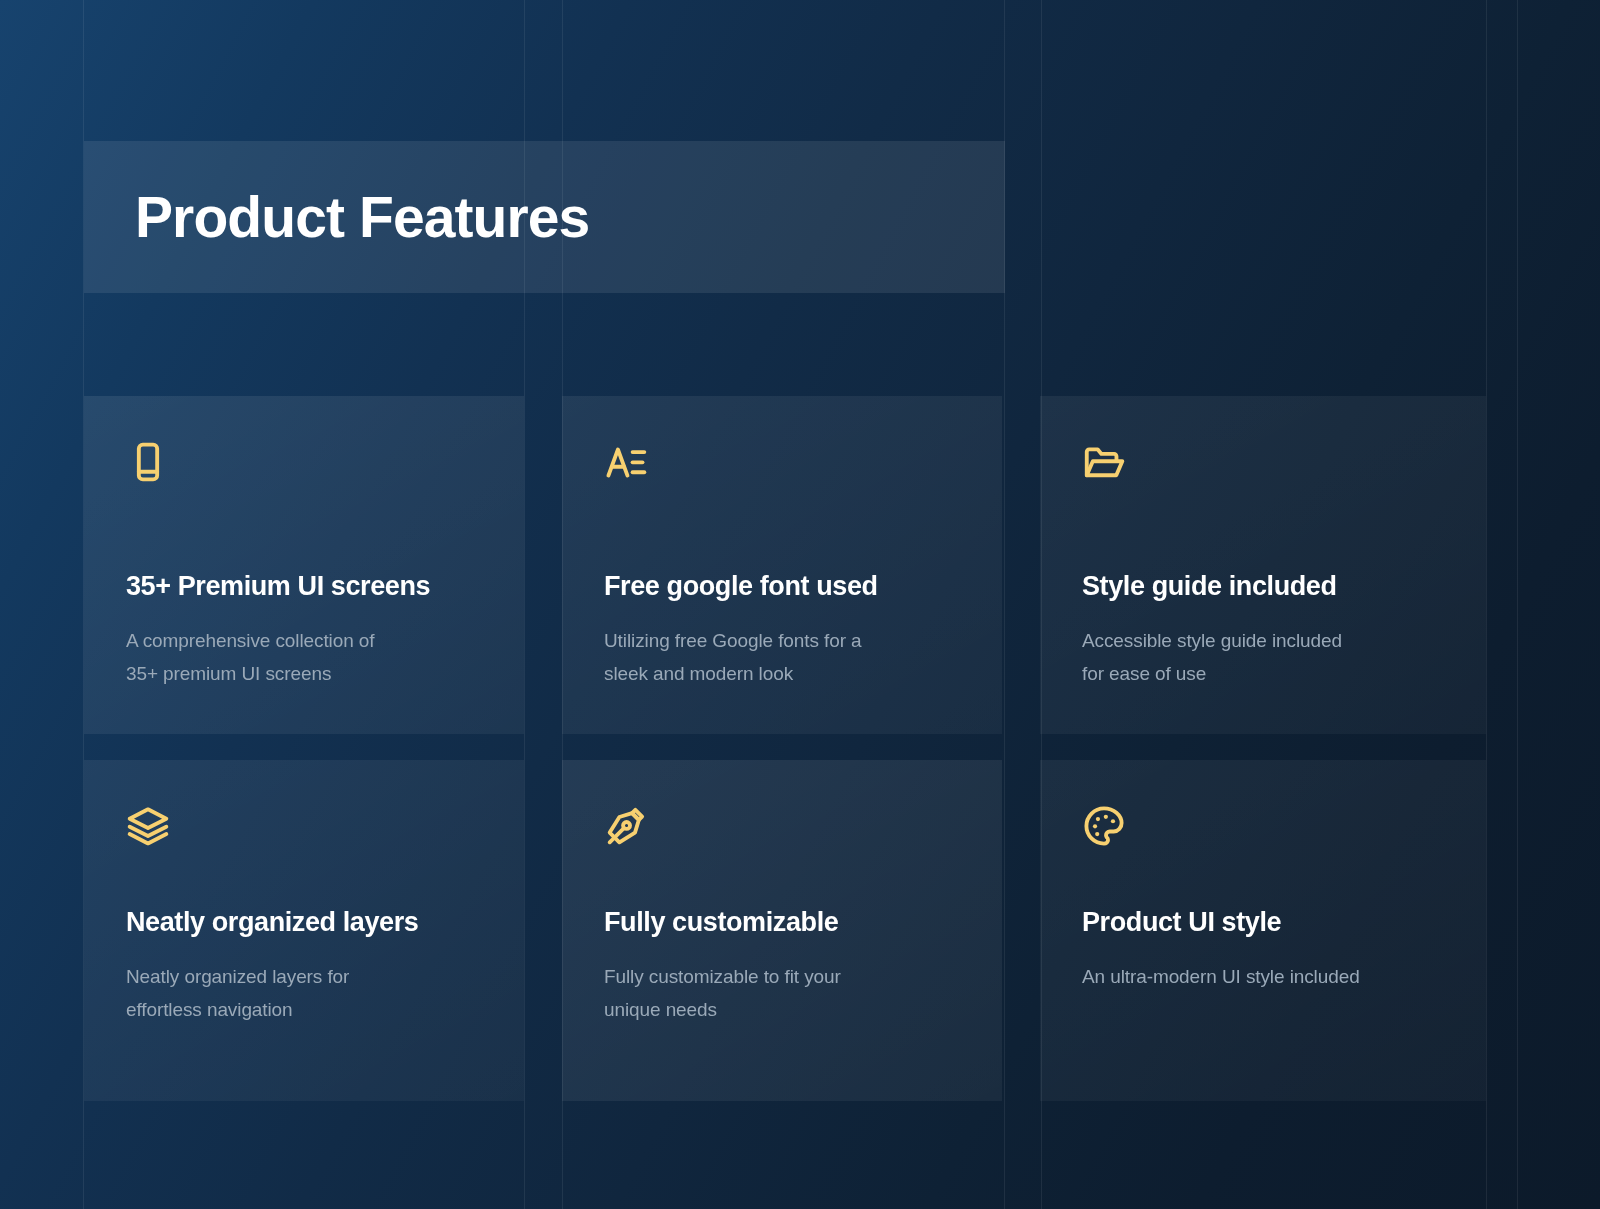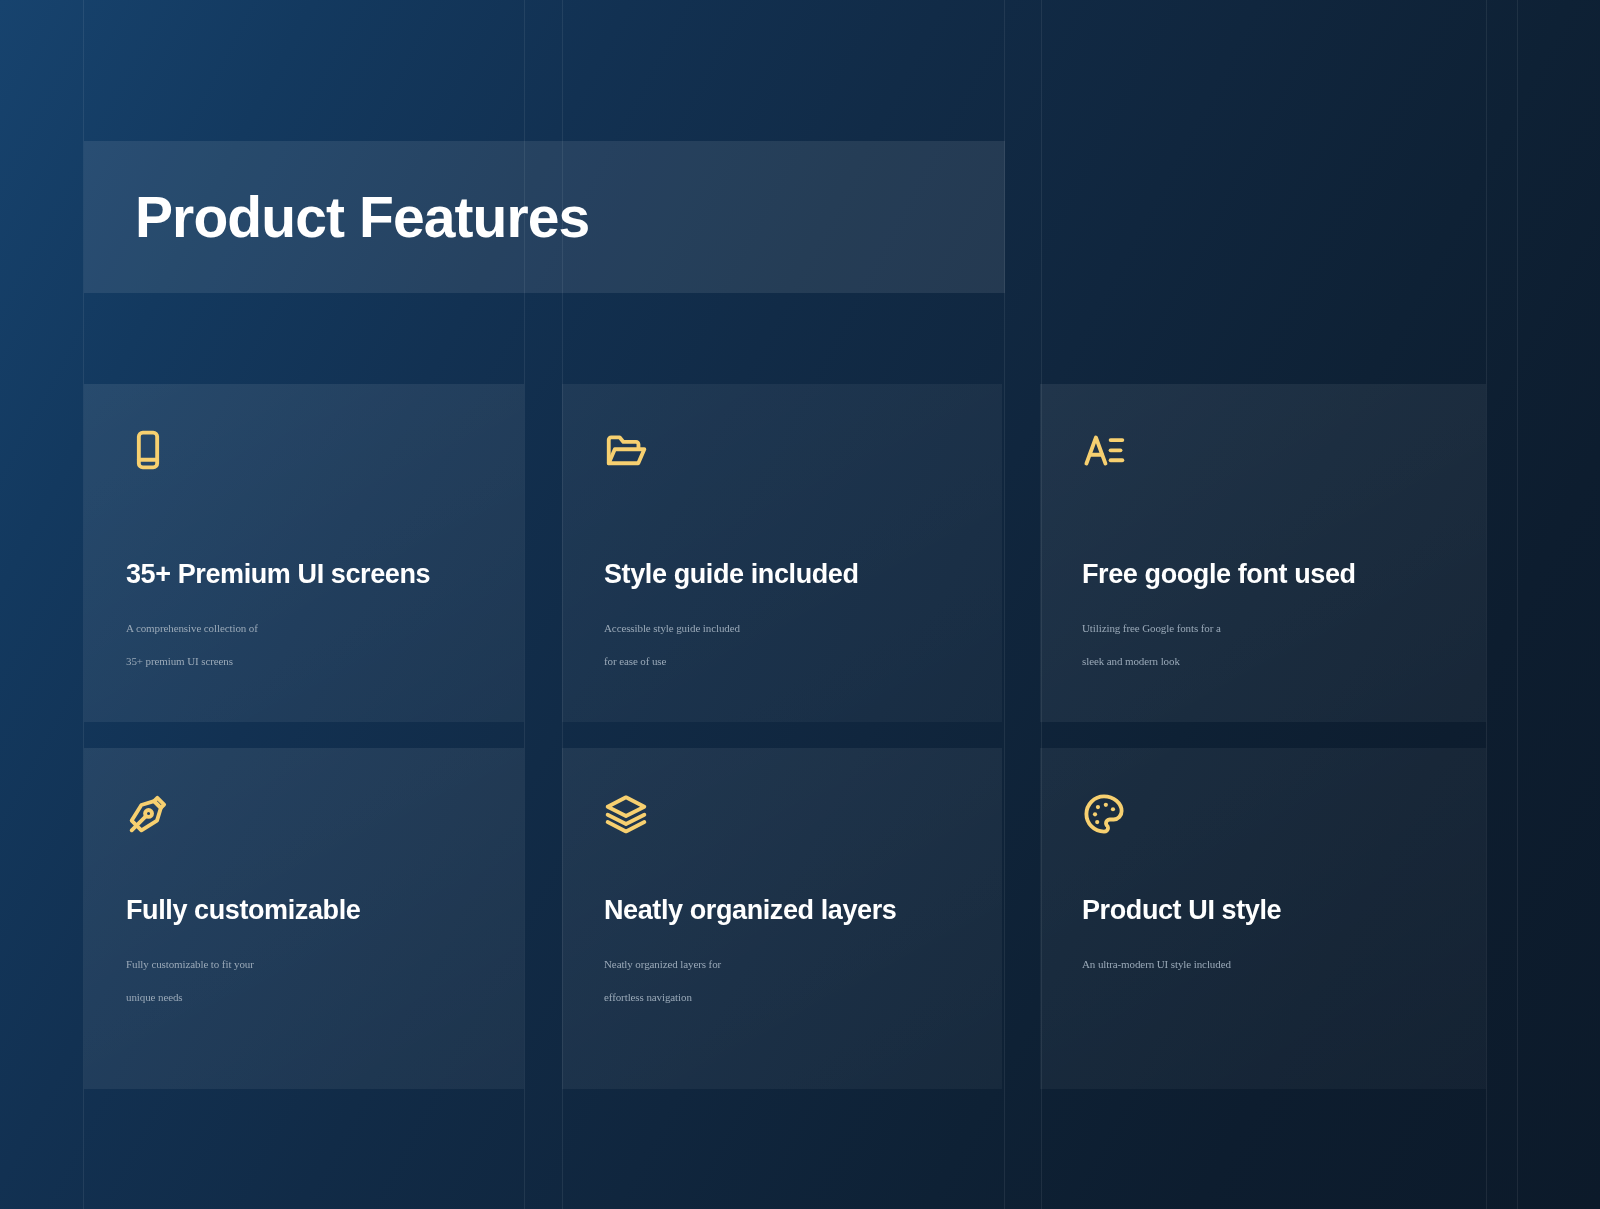--- a/index.html
+++ b/index.html
@@ -50,21 +50,21 @@
     color:#ffffff;
     font-size:57px;
     font-weight:700;
     letter-spacing:-0.9px;
     line-height:1;
   }
 
   
   #grid {
     position:absolute;
-    left:84px; top:384px;
+    left:84px; top:396px;
     width:1187px; height:705px;
     display:grid;
     grid-template-columns:440px 440px 446px;
     grid-template-rows:338px 341px;
     column-gap:38px;
     row-gap:26px;
   }
 
   .card {
     position:relative;
@@ -93,25 +93,24 @@
     letter-spacing:-0.4px;
     white-space:nowrap;
   }
   .row-a .card-title { top:175px; }
   .row-b .card-title { top:147px; }
 
   .card-desc {
     position:absolute;
     left:42px;
     color:#9aa9b8;
-    font-size:11px;
+    font-size:19px;
     font-weight:400;
     line-height:33px;
     letter-spacing:-0.1px;
-    font-family:Liberation Serif, serif;
   }
   .row-a .card-desc { top:228px; }
   .row-b .card-desc { top:200px; }
 </style>
 </head>
 <body>
 
 <div id="stage">
 
   <div class="gridline" style="left:83px;"></div>
@@ -135,79 +134,79 @@
           <line x1="7" y1="17.3" x2="17" y2="17.3"></line>
         </svg>
       </span>
       <div class="card-title">35+ Premium UI screens</div>
       <div class="card-desc">
         <div>A comprehensive collection of</div>
         <div>35+ premium UI screens</div>
       </div>
     </div>
 
-    <div class="card c3 row-a">
-      <span class="card-icon">
-        <svg viewBox="0 0 24 24" fill="none" stroke="#f7d070" stroke-width="2.1" stroke-linecap="round" stroke-linejoin="round">
-          <path d="M2.6 19.2 V6.4 a1.3 1.3 0 0 1 1.3-1.3 h4.6 l2.1 2.5 h6.9 a1.3 1.3 0 0 1 1.3 1.3 v2.1"></path>
-          <path d="M2.6 19.2 L5.9 11.6 H22 L18.7 19.2 Z"></path>
-        </svg>
-      </span>
-      <div class="card-title">Style guide included</div>
-      <div class="card-desc">
-        <div>Accessible style guide included</div>
-        <div>for ease of use</div>
-      </div>
-    </div>
-
     <div class="card c2 row-a">
       <span class="card-icon">
         <svg viewBox="0 0 24 24" fill="none" stroke="#f7d070" stroke-width="2.1" stroke-linecap="round" stroke-linejoin="round">
           <path d="M2.4 19.4 L7.6 5.2 L12.8 19.4"></path>
           <line x1="4.5" y1="14.6" x2="10.8" y2="14.6"></line>
           <line x1="15.6" y1="6.6" x2="22" y2="6.6"></line>
           <line x1="15.6" y1="12.2" x2="21" y2="12.2"></line>
           <line x1="15.6" y1="17.6" x2="22" y2="17.6"></line>
         </svg>
       </span>
       <div class="card-title">Free google font used</div>
       <div class="card-desc">
         <div>Utilizing free Google fonts for a</div>
         <div>sleek and modern look</div>
       </div>
     </div>
 
+    <div class="card c3 row-a">
+      <span class="card-icon">
+        <svg viewBox="0 0 24 24" fill="none" stroke="#f7d070" stroke-width="2.1" stroke-linecap="round" stroke-linejoin="round">
+          <path d="M2.6 19.2 V6.4 a1.3 1.3 0 0 1 1.3-1.3 h4.6 l2.1 2.5 h6.9 a1.3 1.3 0 0 1 1.3 1.3 v2.1"></path>
+          <path d="M2.6 19.2 L5.9 11.6 H22 L18.7 19.2 Z"></path>
+        </svg>
+      </span>
+      <div class="card-title">Style guide included</div>
+      <div class="card-desc">
+        <div>Accessible style guide included</div>
+        <div>for ease of use</div>
+      </div>
+    </div>
+
+    <div class="card c5 row-b">
+      <span class="card-icon">
+        <svg viewBox="0 0 24 24" fill="none" stroke="#f7d070" stroke-width="2.1" stroke-linecap="round" stroke-linejoin="round">
+          <path d="M12 2.9 L22 8.0 L12 13.1 L2 8.0 Z"></path>
+          <path d="M2 12.4 L12 17.5 L22 12.4"></path>
+          <path d="M2 16.4 L12 21.5 L22 16.4"></path>
+        </svg>
+      </span>
+      <div class="card-title">Neatly organized layers</div>
+      <div class="card-desc">
+        <div>Neatly organized layers for</div>
+        <div>effortless navigation</div>
+      </div>
+    </div>
+
     <div class="card c4 row-b">
       <span class="card-icon">
         <svg viewBox="0 0 24 24" fill="none" stroke="#f7d070" stroke-width="2.1" stroke-linecap="round" stroke-linejoin="round">
           <path d="M17.1 3.2 L20.8 6.9 L19.0 8.7 L15.3 5.0 Z"></path>
           <path d="M15.3 5.0 L19.0 8.7 L16.9 15.6 L8.4 20.9 L3.1 15.6 L8.4 7.1 Z"></path>
           <line x1="3.1" y1="20.9" x2="10.9" y2="13.1"></line>
           <circle cx="12.3" cy="11.7" r="1.9"></circle>
         </svg>
       </span>
       <div class="card-title">Fully customizable</div>
       <div class="card-desc">
         <div>Fully customizable to fit your</div>
         <div>unique needs</div>
-      </div>
-    </div>
-
-    <div class="card c5 row-b">
-      <span class="card-icon">
-        <svg viewBox="0 0 24 24" fill="none" stroke="#f7d070" stroke-width="2.1" stroke-linecap="round" stroke-linejoin="round">
-          <path d="M12 2.9 L22 8.0 L12 13.1 L2 8.0 Z"></path>
-          <path d="M2 12.4 L12 17.5 L22 12.4"></path>
-          <path d="M2 16.4 L12 21.5 L22 16.4"></path>
-        </svg>
-      </span>
-      <div class="card-title">Neatly organized layers</div>
-      <div class="card-desc">
-        <div>Neatly organized layers for</div>
-        <div>effortless navigation</div>
       </div>
     </div>
 
     <div class="card c6 row-b">
       <span class="card-icon">
         <svg viewBox="0 0 24 24" fill="none" stroke="#f7d070" stroke-width="2.1" stroke-linecap="round" stroke-linejoin="round">
           <path d="M12 2.4 a9.6 9.6 0 0 0 0 19.2 c1.3 0 2.2-0.9 2.2-2.0 0-0.5-0.2-1.0-0.6-1.3 -0.3-0.4-0.5-0.8-0.5-1.3 0-1.1 0.9-2.0 2.0-2.0 h2.2 a4.5 4.5 0 0 0 4.3-4.6 C21.6 6.1 17.3 2.4 12 2.4 Z"></path>
           <circle cx="7.1" cy="12.2" r="1.15" fill="#f7d070" stroke="none"></circle>
           <circle cx="8.7" cy="8.2" r="1.15" fill="#f7d070" stroke="none"></circle>
           <circle cx="13.0" cy="7.0" r="1.15" fill="#f7d070" stroke="none"></circle>

